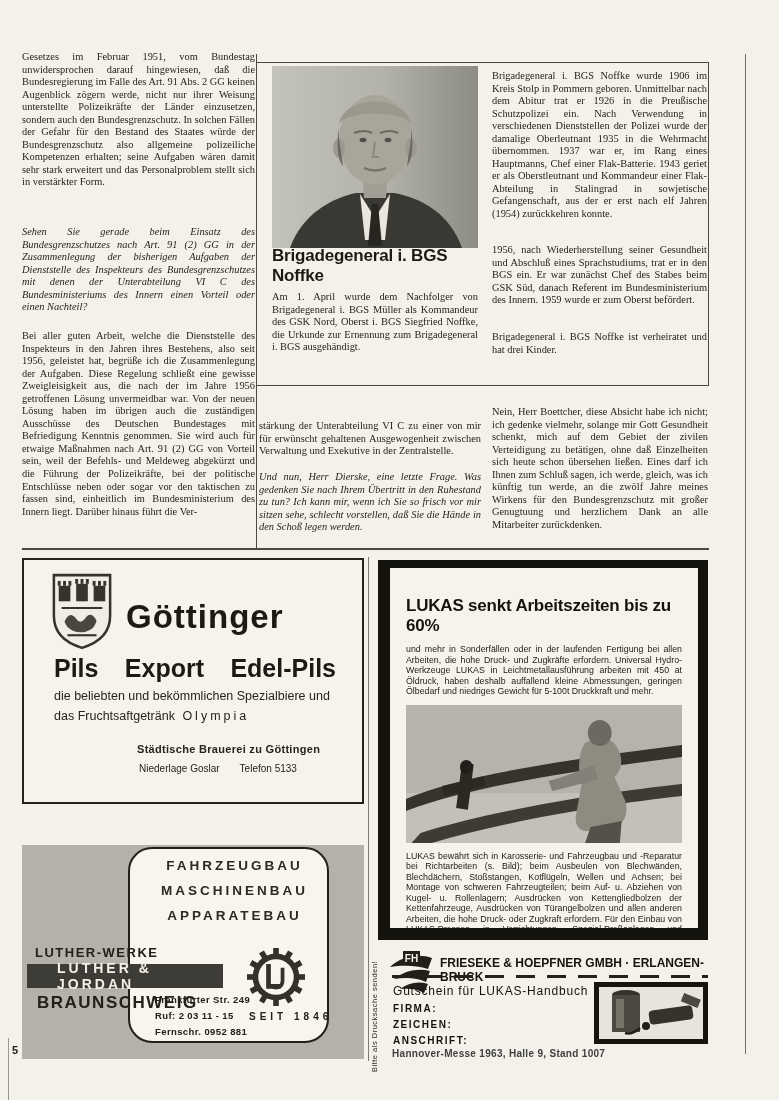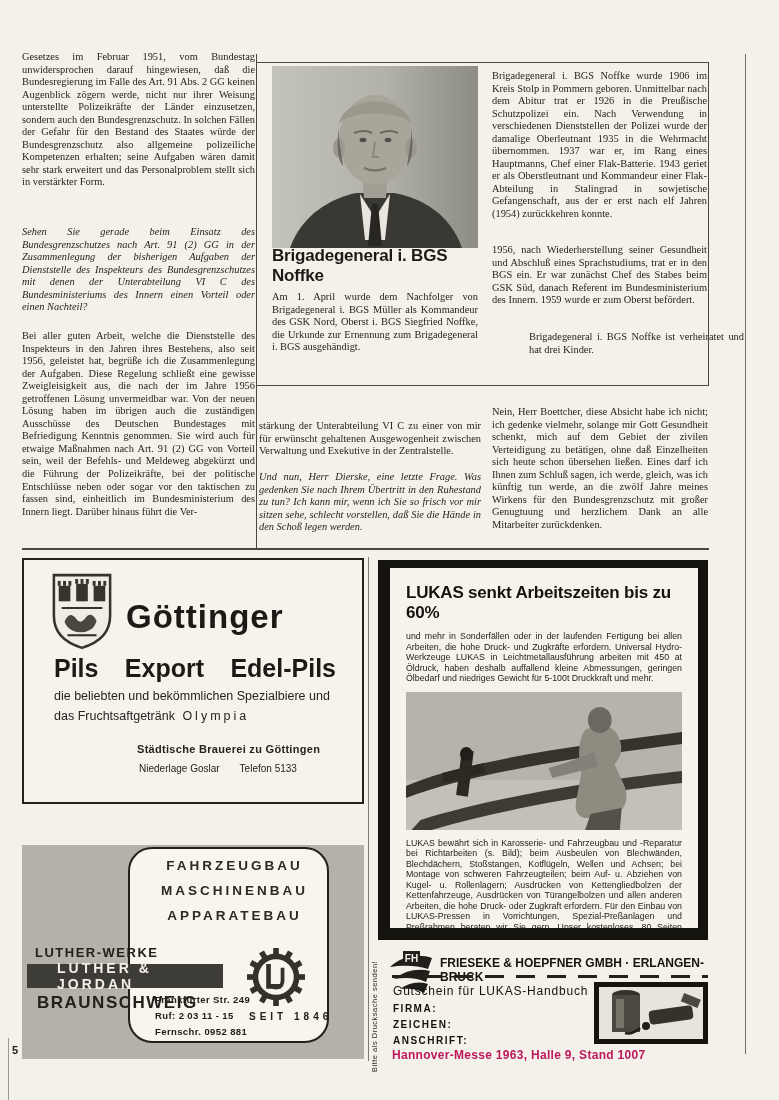--- a/index.html
+++ b/index.html
@@ -31,21 +31,21 @@
     border:1.4px solid #4a4840; border-left:none; }
 
   #portrait { left:272px; top:66px; width:206px; height:182px; }
   #portrait svg { display:block; }
 
   #profile-heading { left:272px; top:246px; width:210px;
     font-weight:bold; font-size:17px; line-height:20px; letter-spacing:-0.2px; color:#1b1a15; }
   #profile-intro { left:272px; top:291px; width:206px; }
   #bio1 { left:492px; top:70px;  width:215px; }
   #bio2 { left:492px; top:244px; width:215px; }
-  #bio3 { left:492px; top:331px; width:215px;margin-left:37px; }
+  #bio3 { left:492px; top:331px; width:215px; }
 
   #col2-cont { left:259px; top:420px; width:222px; }
   #col2-question { left:259px; top:471px; width:222px; }
   #col3-answer { left:492px; top:406px; width:216px; }
 
   
   #ad-goettinger { left:22px; top:558px; width:342px; height:246px;
     border:2px solid #23211c; background:#f5f3ec; }
   #goe-crest { left:26px; top:10px; width:64px; height:82px; }
   #goe-brand { left:102px; top:38px; font-weight:bold; font-size:33px; letter-spacing:1px; color:#1b1a15; }
@@ -69,38 +69,38 @@
   #lut-city { left:15px; top:148px; font-weight:bold; font-size:17px; letter-spacing:1.5px; color:#22201b; }
   .lut-contact { left:133px; font-weight:bold; font-size:9.5px; letter-spacing:0.4px; color:#22201b; }
   #lut-street { top:149px; } #lut-phone { top:165px; } #lut-telex { top:181px; }
   #lut-gear { left:225px; top:103px; width:58px; height:58px; }
   #lut-since { left:227px; top:166px; font-weight:bold; font-size:10px; letter-spacing:4px; color:#22201b; }
 
   
   #ad-lukas { left:378px; top:560px; width:330px; height:380px; background:#15130e; }
   #lukas-inner { position:absolute; left:12px; top:8px; right:10px; bottom:12px;
     background:#f5f3ec; padding:0 16px; overflow:hidden; }
-  #lukas-headline { margin-top:15px; font-weight:bold; font-size:17px; letter-spacing:-0.2px; color:#15130e; }
+  #lukas-headline { margin-top:28px; font-weight:bold; font-size:17px; letter-spacing:-0.2px; color:#15130e; }
   .lukas-copy { margin-top:8px; font-size:8.8px; line-height:10.5px; text-align:justify; color:#1d1b16; }
   #lukas-photo { margin:8px 0 0 0; width:100%; height:138px; }
   #lukas-photo svg { display:block; width:100%; height:100%; }
 
   
   #coupon-vertical { left:370px; top:952px; height:120px;
     writing-mode:vertical-rl; transform:rotate(180deg);
     font-size:7.5px; letter-spacing:0.5px; color:#2a2822; }
   #fh-logo { left:388px; top:950px; width:46px; height:48px; }
   #coupon-company { left:440px; top:956px; width:270px; font-weight:bold; font-size:12px; color:#15130e; }
   #coupon-dashes { left:392px; top:975px; width:316px; height:3px;
     background:repeating-linear-gradient(90deg,#23211c 0 19px, transparent 19px 31px); }
   #coupon-title { left:393px; top:984px; font-size:12px; letter-spacing:0.8px; color:#15130e; }
   .coupon-field { left:393px; font-weight:bold; font-size:10px; letter-spacing:1.5px; color:#15130e; }
   #field-0 { top:1003px; } #field-1 { top:1019px; } #field-2 { top:1035px; }
   #coupon-illustration { left:594px; top:982px; width:114px; height:62px; }
-  #coupon-fair { left:392px; top:1048px; font-weight:bold; font-size:12px; letter-spacing:0.3px; color:#be185d; }
+  #coupon-fair { left:392px; top:1048px; font-weight:bold; font-size:10px; letter-spacing:0.3px; color:#404040; }
 
   #page-number { left:12px; top:1044px; font-weight:bold; font-size:11px; color:#23211c; }
 </style>
 </head>
 <body>
 
 <div class="abs serif" id="col1-para1">Gesetzes im Februar 1951, vom Bundestag unwidersprochen darauf hingewiesen, daß die Bundesregierung im Falle des Art. 91 Abs. 2 GG keinen Augenblick zögern werde, nicht nur ihrer Weisung unterstellte Polizeikräfte der Länder einzusetzen, sondern auch den Bundesgrenzschutz. In solchen Fällen der Gefahr für den Bestand des Staates würde der Bundesgrenzschutz also allgemeine polizeiliche Kompetenzen erhalten; seine Aufgaben wären damit sehr stark erweitert und das Personalproblem stellt sich in verstärkter Form.</div>
 <div class="abs serif it" id="col1-question">Sehen Sie gerade beim Einsatz des Bundesgrenzschutzes nach Art. 91 (2) GG in der Zusammenlegung der bisherigen Aufgaben der Dienststelle des Inspekteurs des Bundesgrenzschutzes mit denen der Unterabteilung VI C des Bundesministeriums des Innern einen Vorteil oder einen Nachteil?</div>
 <div class="abs serif" id="col1-para2">Bei aller guten Arbeit, welche die Dienststelle des Inspekteurs in den Jahren ihres Bestehens, also seit 1956, geleistet hat, begrüße ich die Zusammenlegung der Aufgaben. Diese Regelung schließt eine gewisse Zweigleisigkeit aus, die nach der im Jahre 1956 getroffenen Lösung unvermeidbar war. Von der neuen Lösung haben im übrigen auch die zuständigen Ausschüsse des Deutschen Bundestages mit Befriedigung Kenntnis genommen. Sie wird auch für etwaige Maßnahmen nach Art. 91 (2) GG von Vorteil sein, weil der Befehls- und Meldeweg abgekürzt und die Führung der Polizeikräfte, bei der politische Entschlüsse neben oder sogar vor den taktischen zu fassen sind, einheitlich im Bundesministerium des Innern liegt. Darüber hinaus führt die Ver-</div>
 

